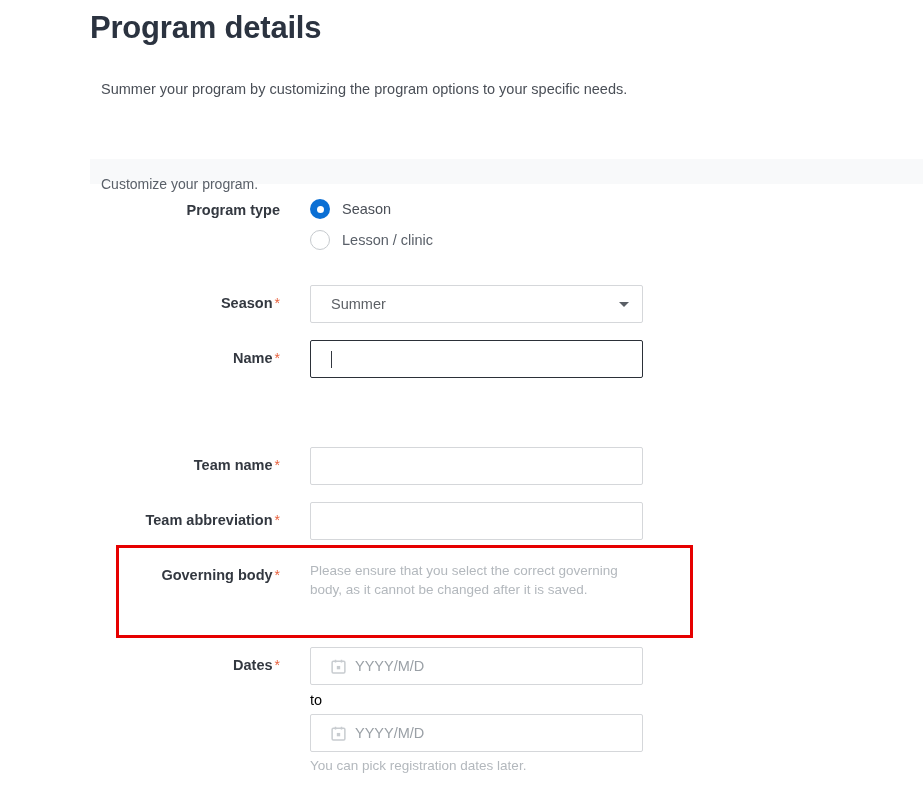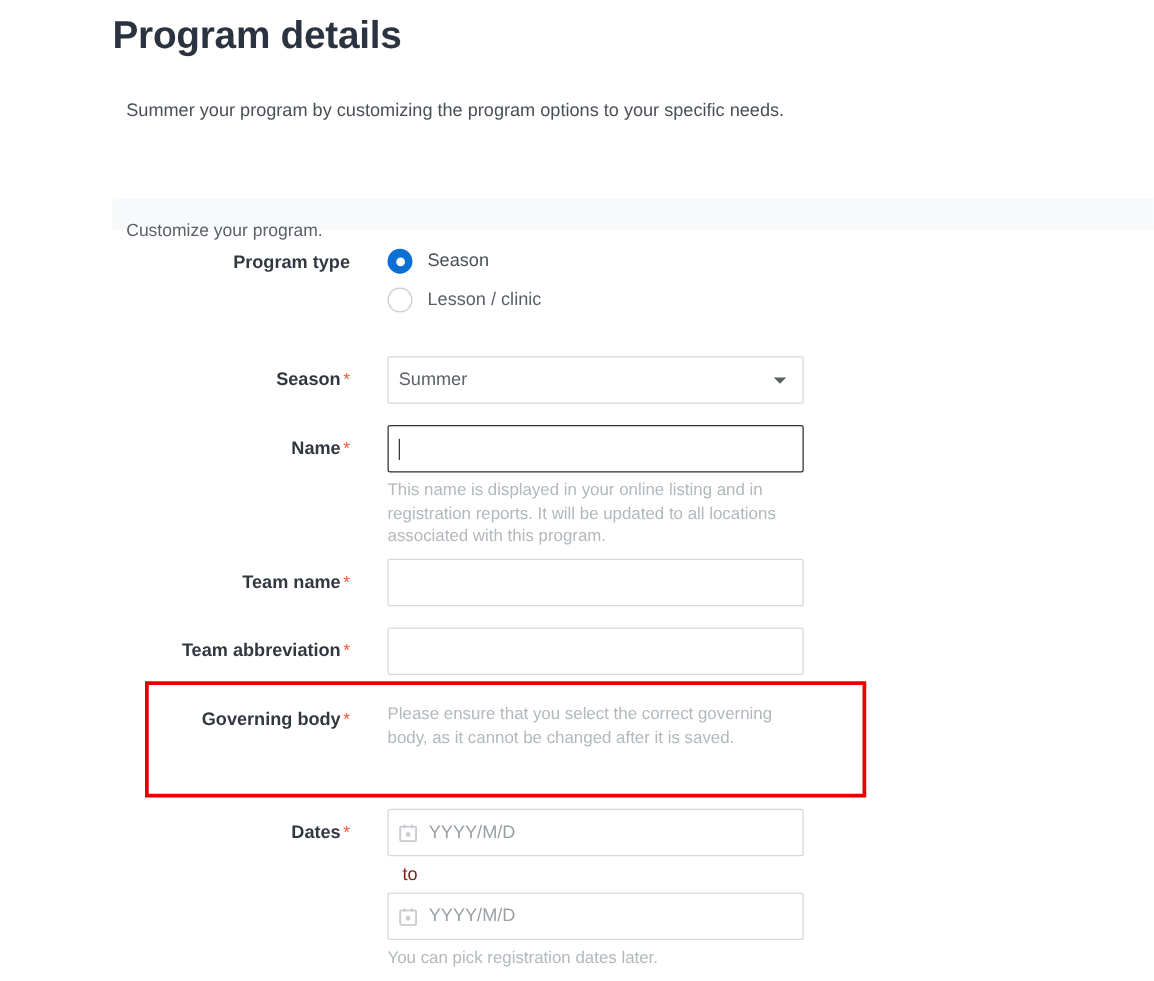--- a/index.html
+++ b/index.html
@@ -97,21 +97,21 @@
 
   .input-box {
     box-sizing: border-box;
     width: 333px;
     height: 38px;
     border: 1px solid #d5d7da;
     background: #ffffff;
     border-radius: 2px;
     font-size: 14.5px;
     color: #333840;
-    padding: 0 8px;
+    padding: 0 20px;
     display: flex;
     align-items: center;
     position: relative;
   }
   .input-box.focused {
     border: 1px solid #2b3038;
   }
   .placeholder-text {
     color: #9aa0a6;
     font-size: 14.5px;
@@ -193,22 +193,22 @@
   .cal-icon {
     width: 15px;
     height: 15px;
     flex: none;
     margin-right: 9px;
     color: #c8ccd0;
   }
 
   .to-text {
     font-size: 14.5px;
-    color: #7f1d1d;
-    margin: 7px 0 6px 12px;
+    color: #000000;
+    margin: 7px 0 6px 0;
   }
 
   
   .annotation {
     position: absolute;
     left: 116px;
     top: 545px;
     width: 577px;
     height: 93px;
     border: 3px solid #e60000;
@@ -258,21 +258,20 @@
   </div>
 
   <div class="row" style="top:340px; width:923px;">
     <div class="field-label" style="right:auto; left:30px; top:10px;">
       <span>Name</span><span class="req">*</span>
     </div>
     <div class="control">
       <div class="input-box focused">
         <span class="cursor"></span>
       </div>
-      <div class="hint">This name is displayed in your online listing and in registration reports. It will be updated to all locations associated with this program.</div>
     </div>
   </div>
 
   <div class="row" style="top:447px; width:923px;">
     <div class="field-label" style="right:auto; left:30px; top:10px;">
       <span>Team name</span><span class="req">*</span>
     </div>
     <div class="control">
       <div class="input-box"></div>
     </div>

